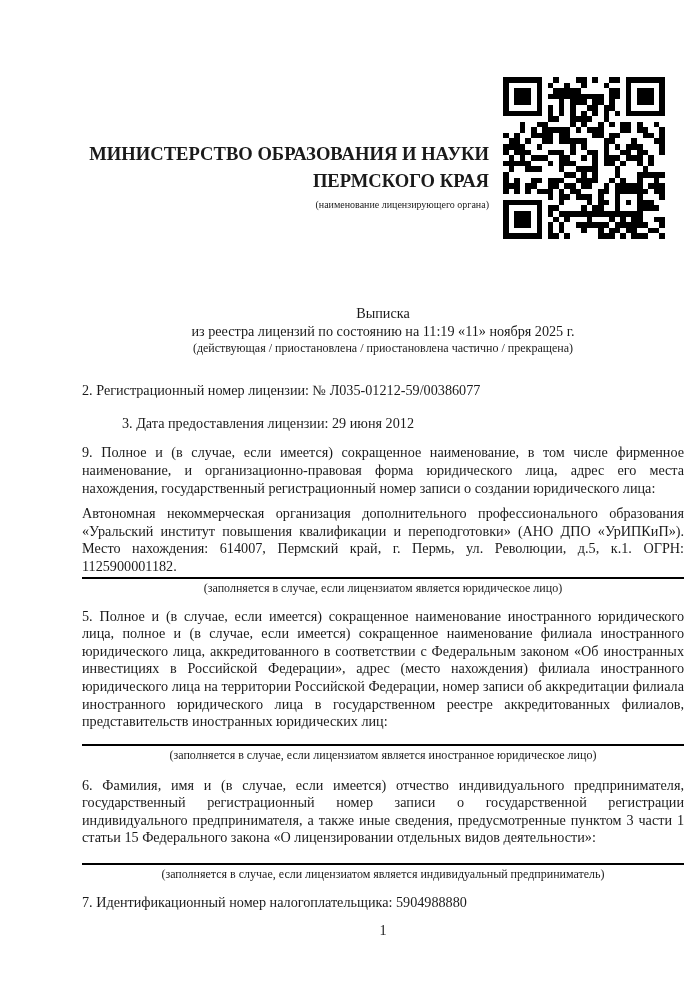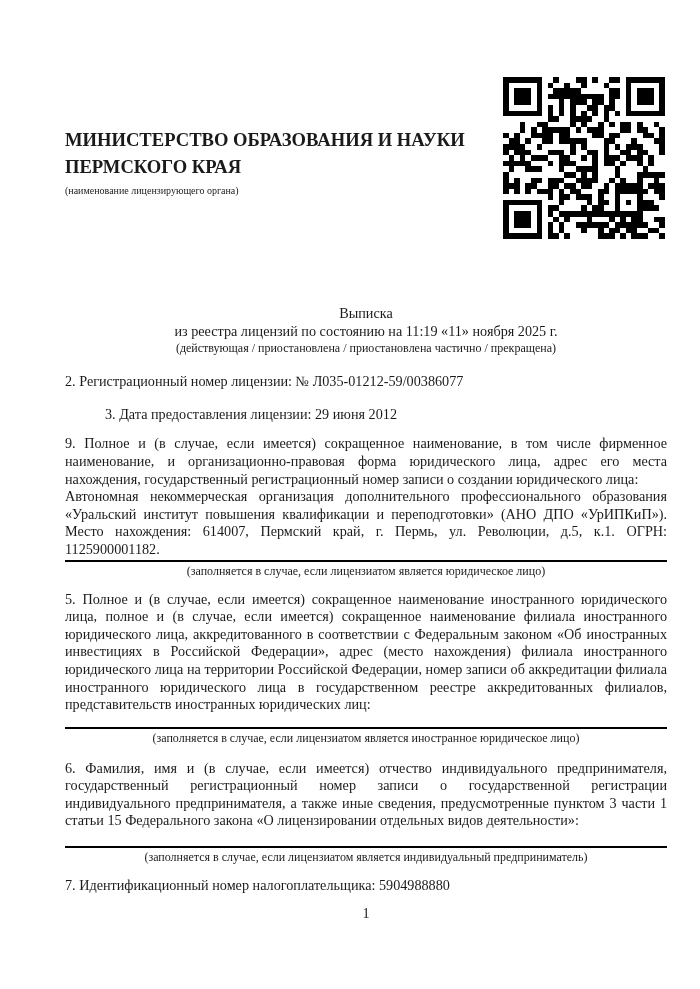--- a/index.html
+++ b/index.html
@@ -10,23 +10,23 @@
     height: 989px;
     background: #ffffff;
     color: #1a1a1a;
     font-family: "Liberation Serif", "DejaVu Serif", serif;
     overflow: hidden;
   }
   
   .header-block {
     position: absolute;
     left: 65px;
-    top: 127px;
+    top: 141px;
     width: 424px;
-    text-align: left;
+    text-align: right;
   }
   .ministry-line {
     display: block;
     font-weight: bold;
     font-size: 18.6px;
     line-height: 26.5px;
     white-space: nowrap;
   }
   .header-caption {
     display: block;
@@ -38,31 +38,31 @@
   .qr {
     position: absolute;
     left: 503px;
     top: 77px;
     width: 162px;
     height: 162px;
   }
   
   .doc {
     position: absolute;
-    left: 65px;
+    left: 82px;
     top: 305px;
     width: 602px;
     font-size: 14.2px;
     line-height: 17.6px;
   }
   .doc-title { text-align: center; }
   .doc-title span { display: block; }
-  .para        { margin-top: 0; }
+  .para        { margin-top: 8px; }
   .item-1      { margin-top: 35px; }
-  .item-2      { margin-top: 18px; }
+  .item-2      { margin-top: 27px; }
   .item-3      { margin-top: 15px; margin-left: 40px; }
   .item-4      { margin-top: 12px; text-align: justify; }
   .item-5      { margin-top: 13px; text-align: justify; }
   .item-6      { margin-top: 15px; text-align: justify; }
   .item-7      { margin-top: 13px; }
   .fill-caption {
     text-align: center;
     font-size: 12px;
     line-height: 14px;
     margin-top: 2px;

